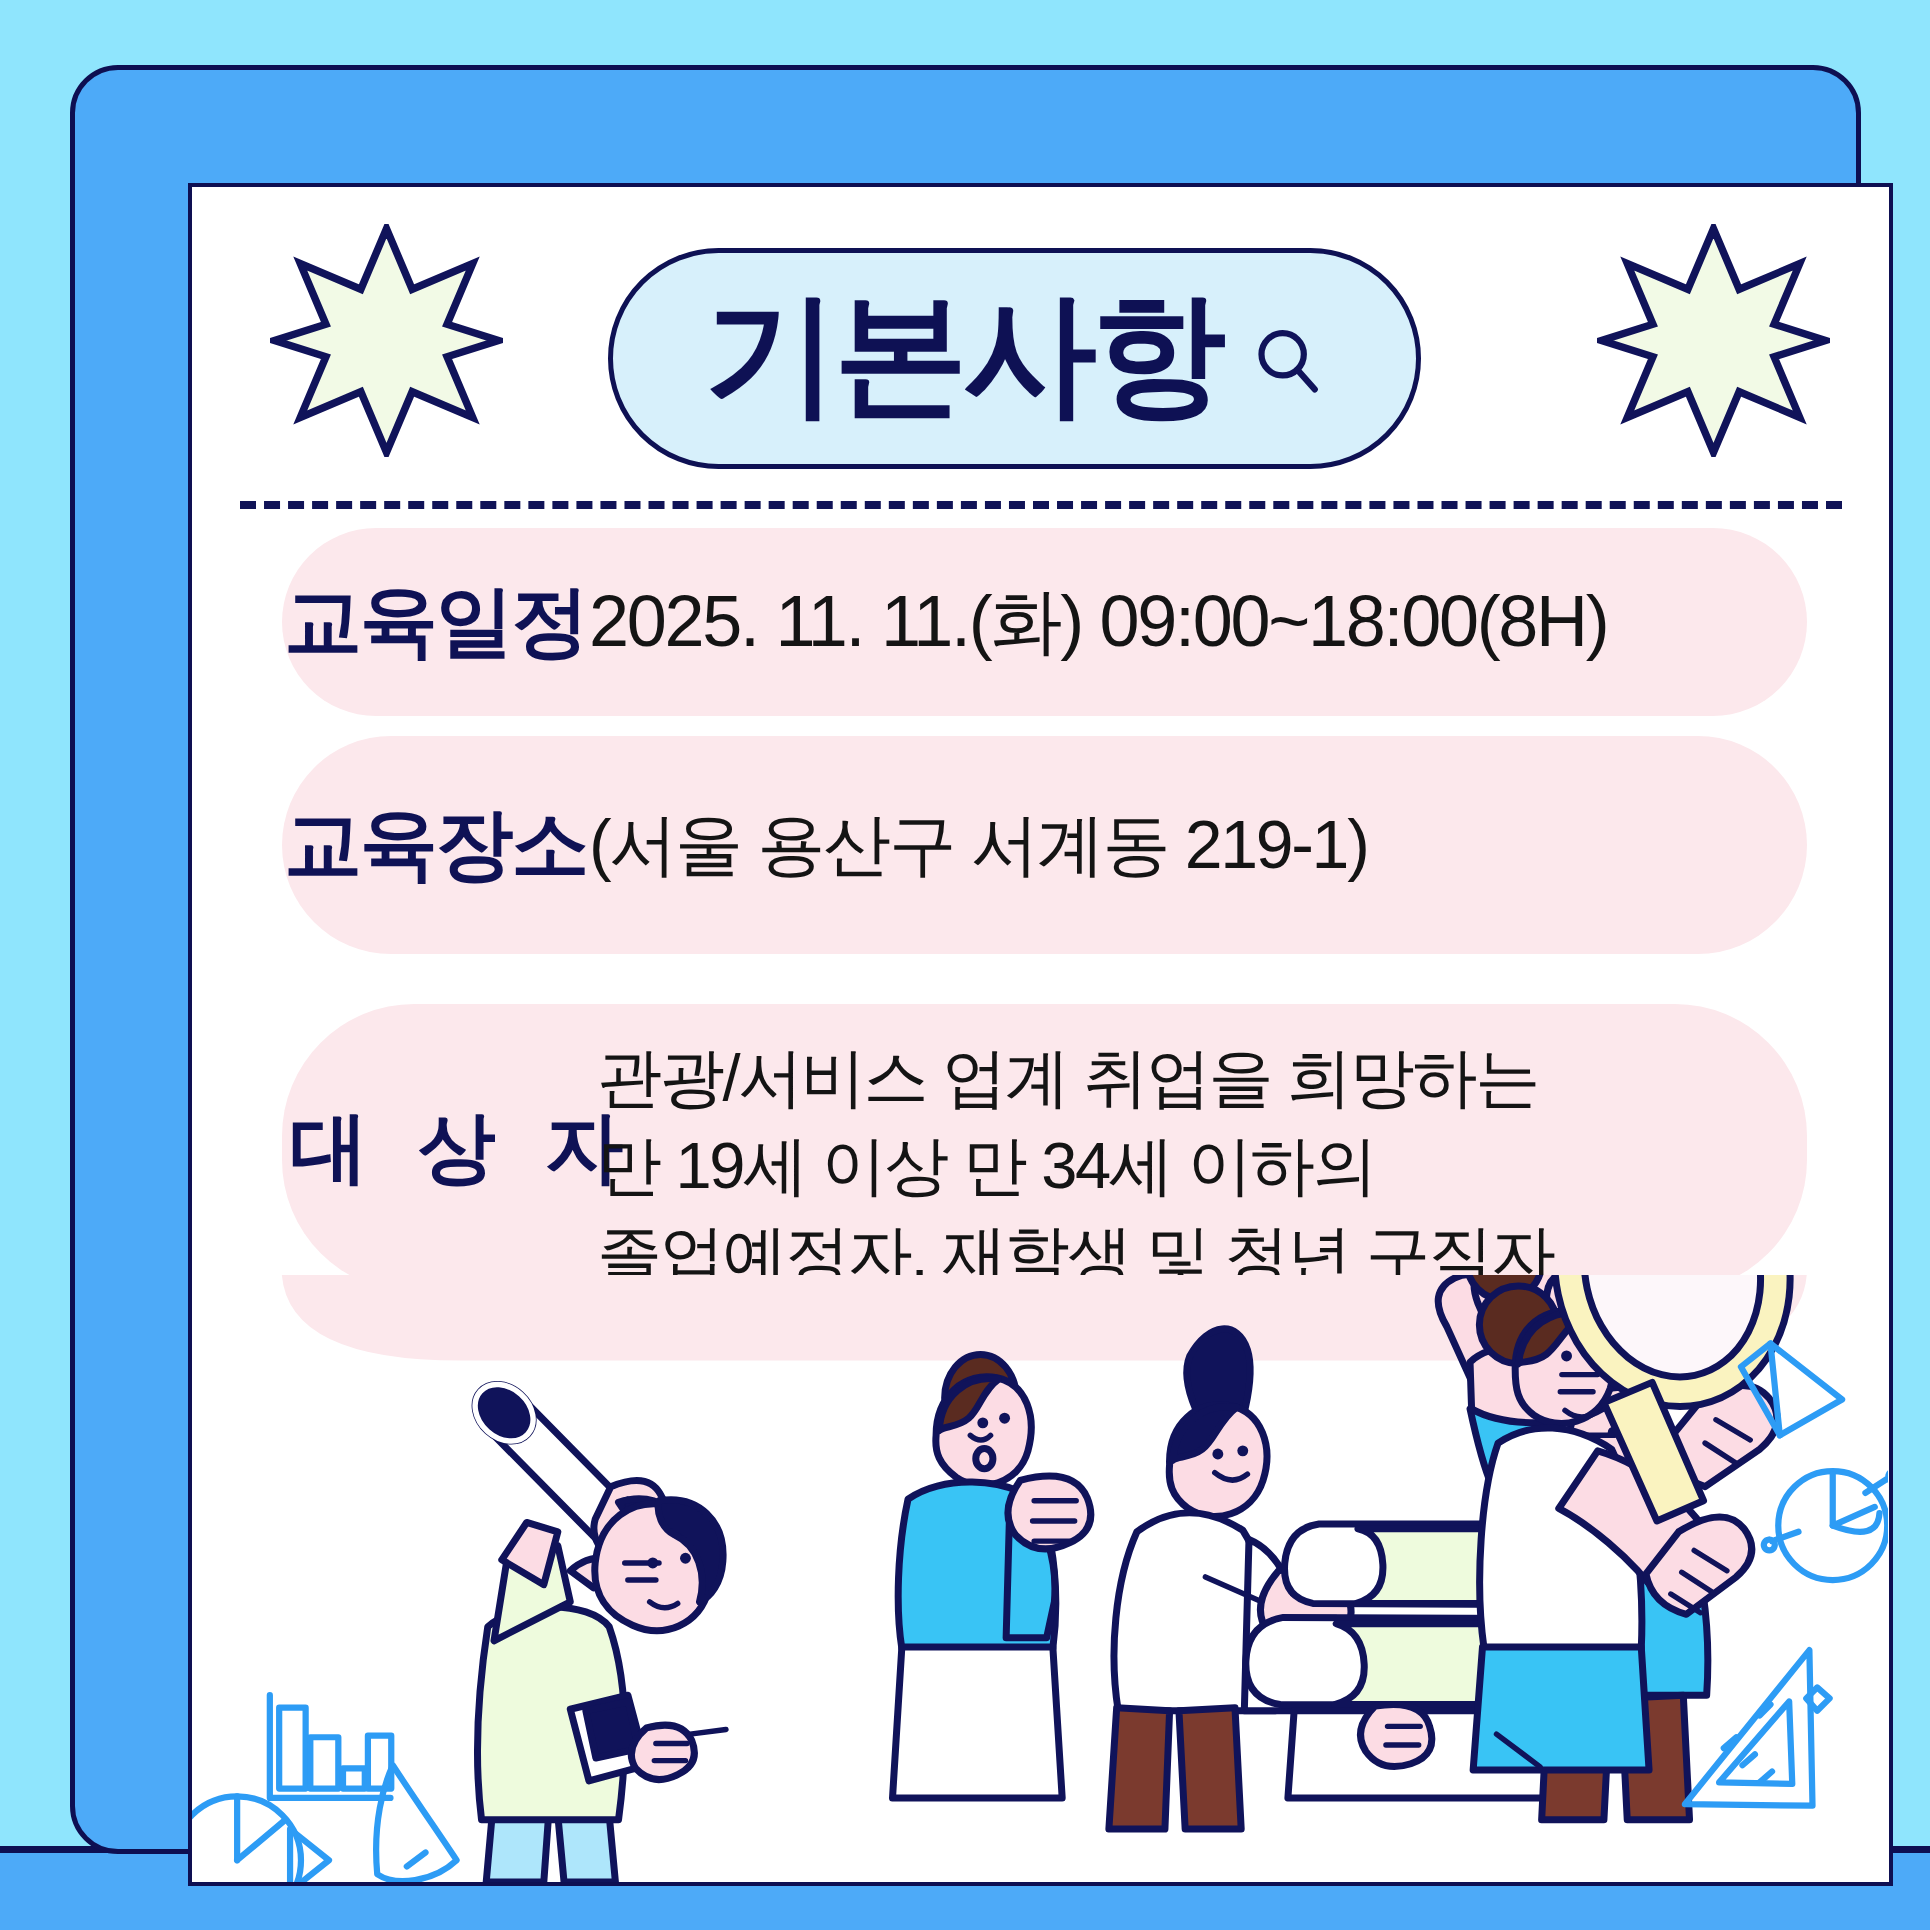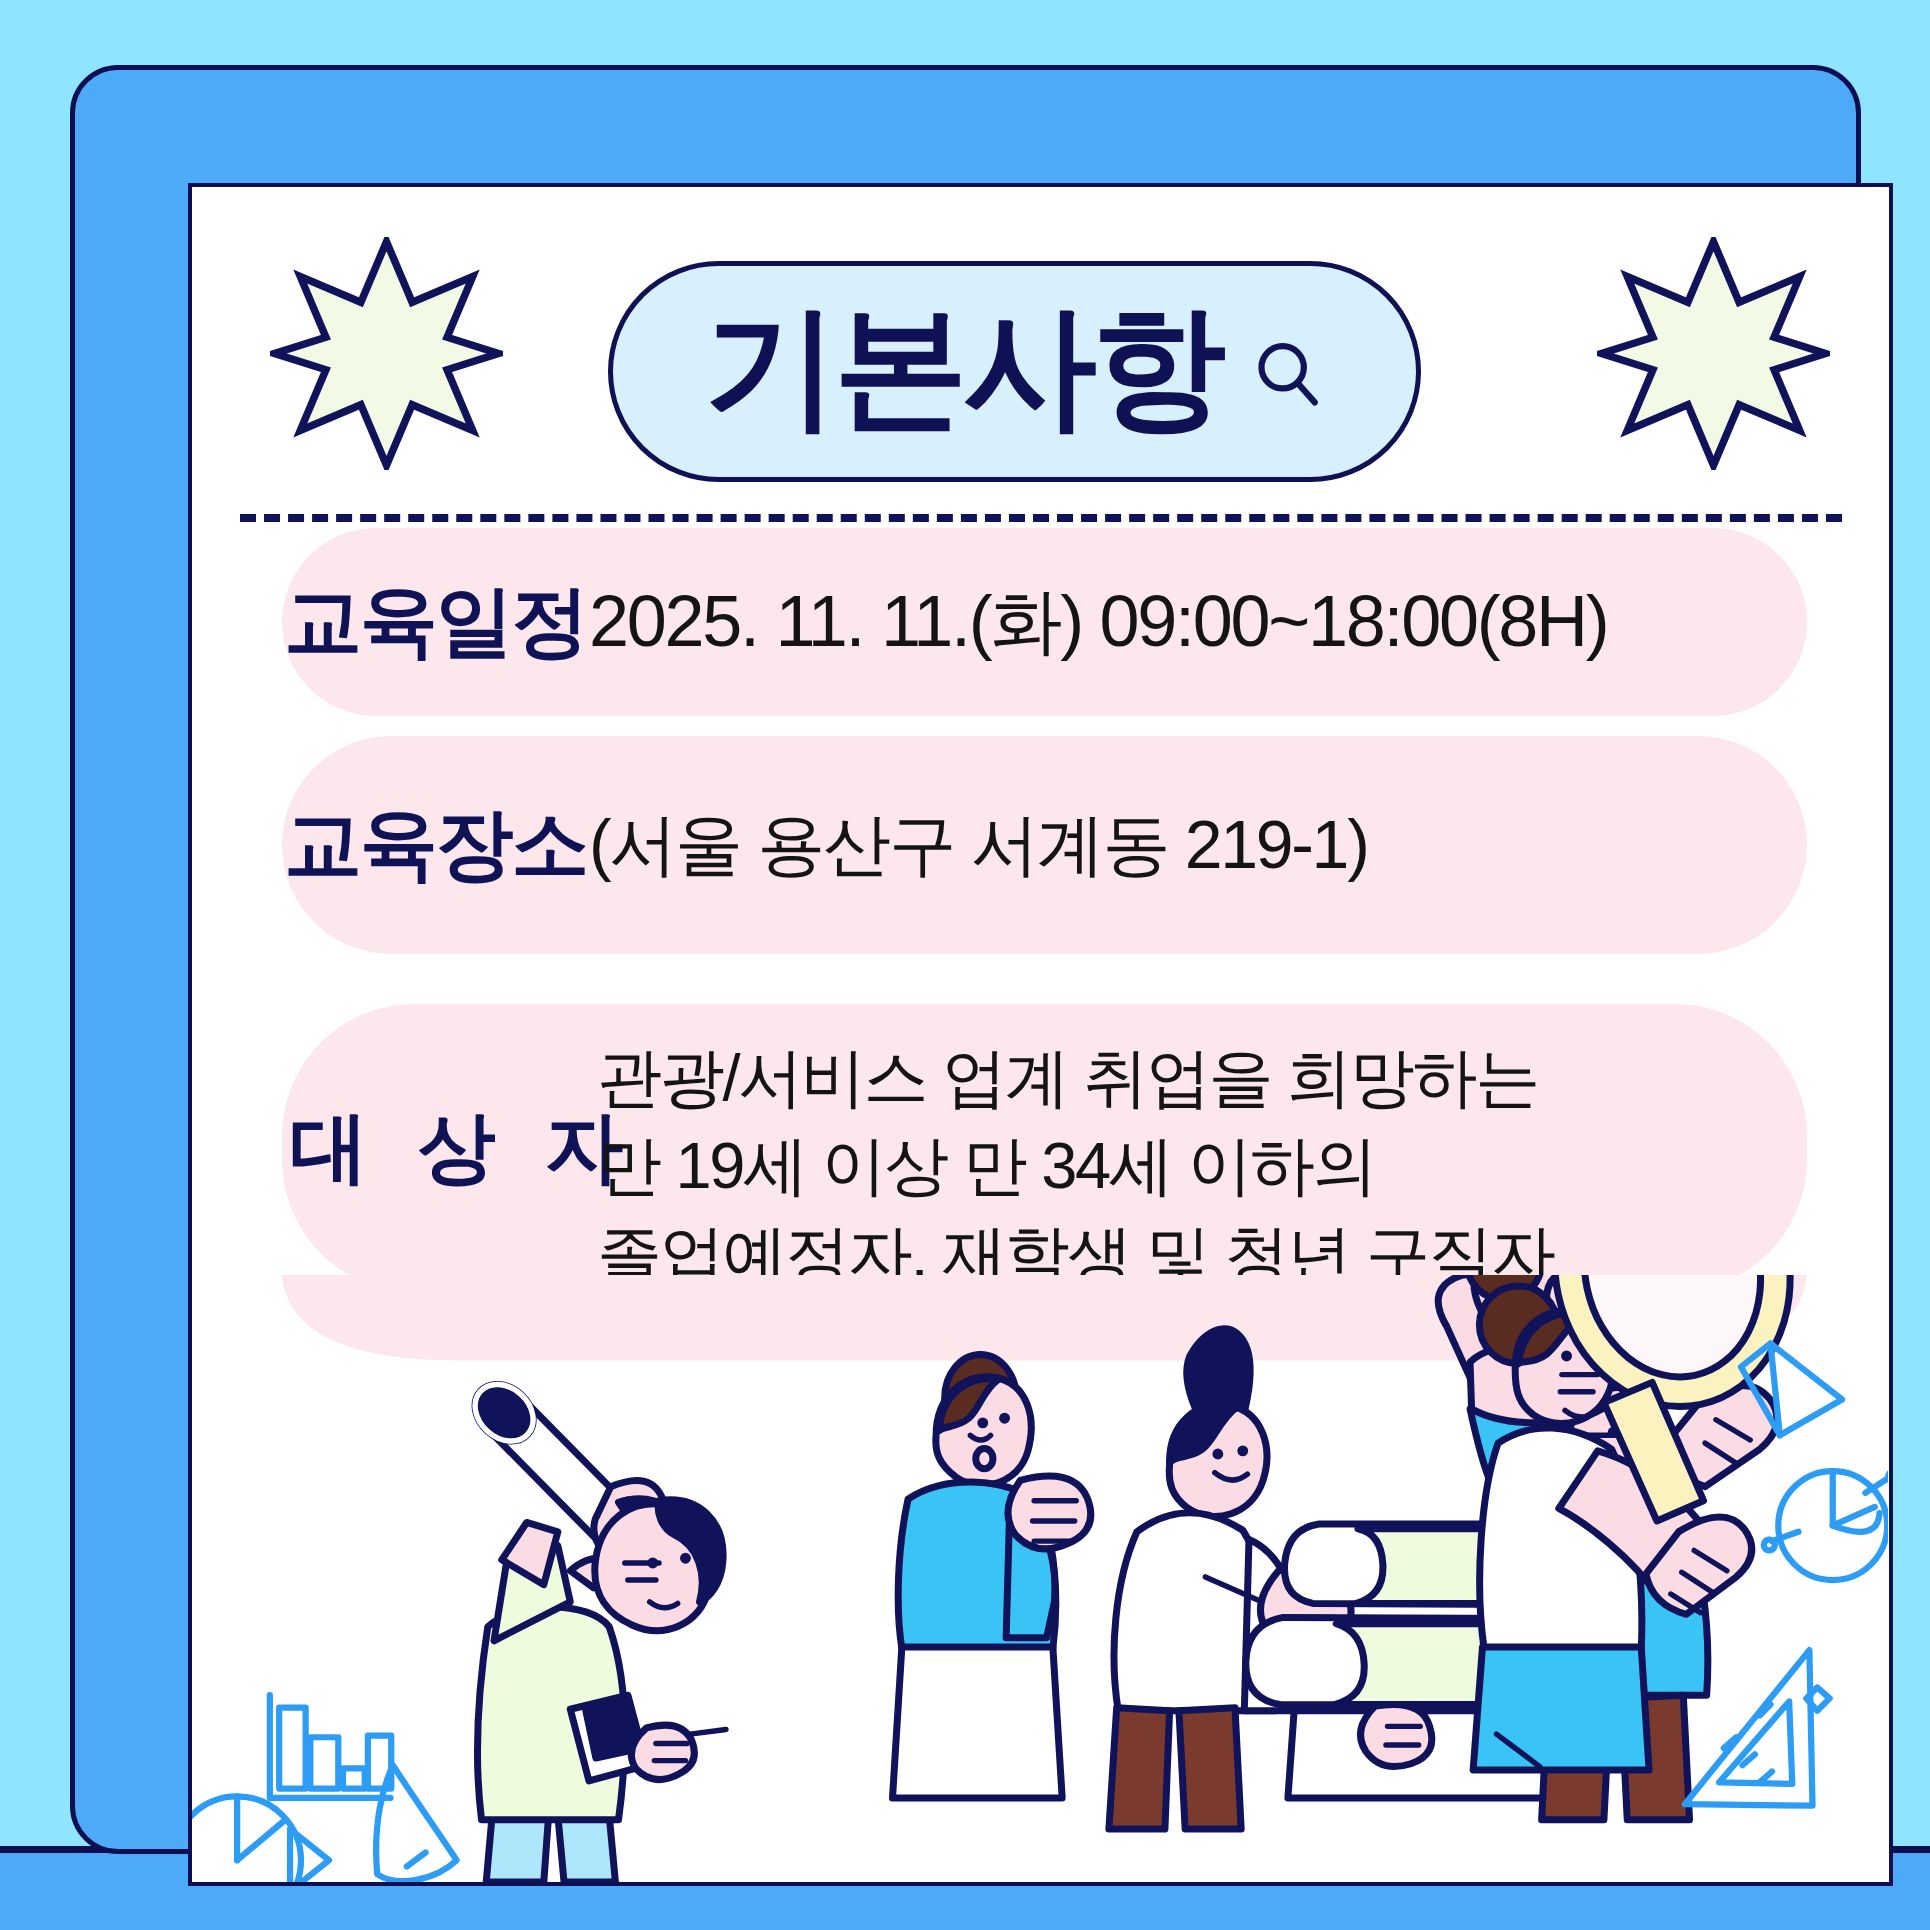--- a/index.html
+++ b/index.html
@@ -29,21 +29,21 @@
   #card-inner{
     position:absolute;left:113px;top:113px;width:1705px;height:1703px;
     background:#FFFFFF;
     border:4.7px solid #0E0F52;
     box-sizing:border-box;
     overflow:hidden;
   }
 
   
   #header{
-    position:absolute;left:0;top:13px;width:1696px;height:335px;
+    position:absolute;left:0;top:0;width:1696px;height:335px;
   }
   .deco-star{position:absolute;}
   #star-left{left:78px;top:37px;width:233px;height:233px;}
   #star-right{left:1405px;top:37px;width:233px;height:233px;}
 
   #title-pill{
     position:absolute;left:416px;top:61px;width:813px;height:221px;
     background:#D7F0FB;
     border:5.4px solid #0E1154;
     border-radius:117px;

